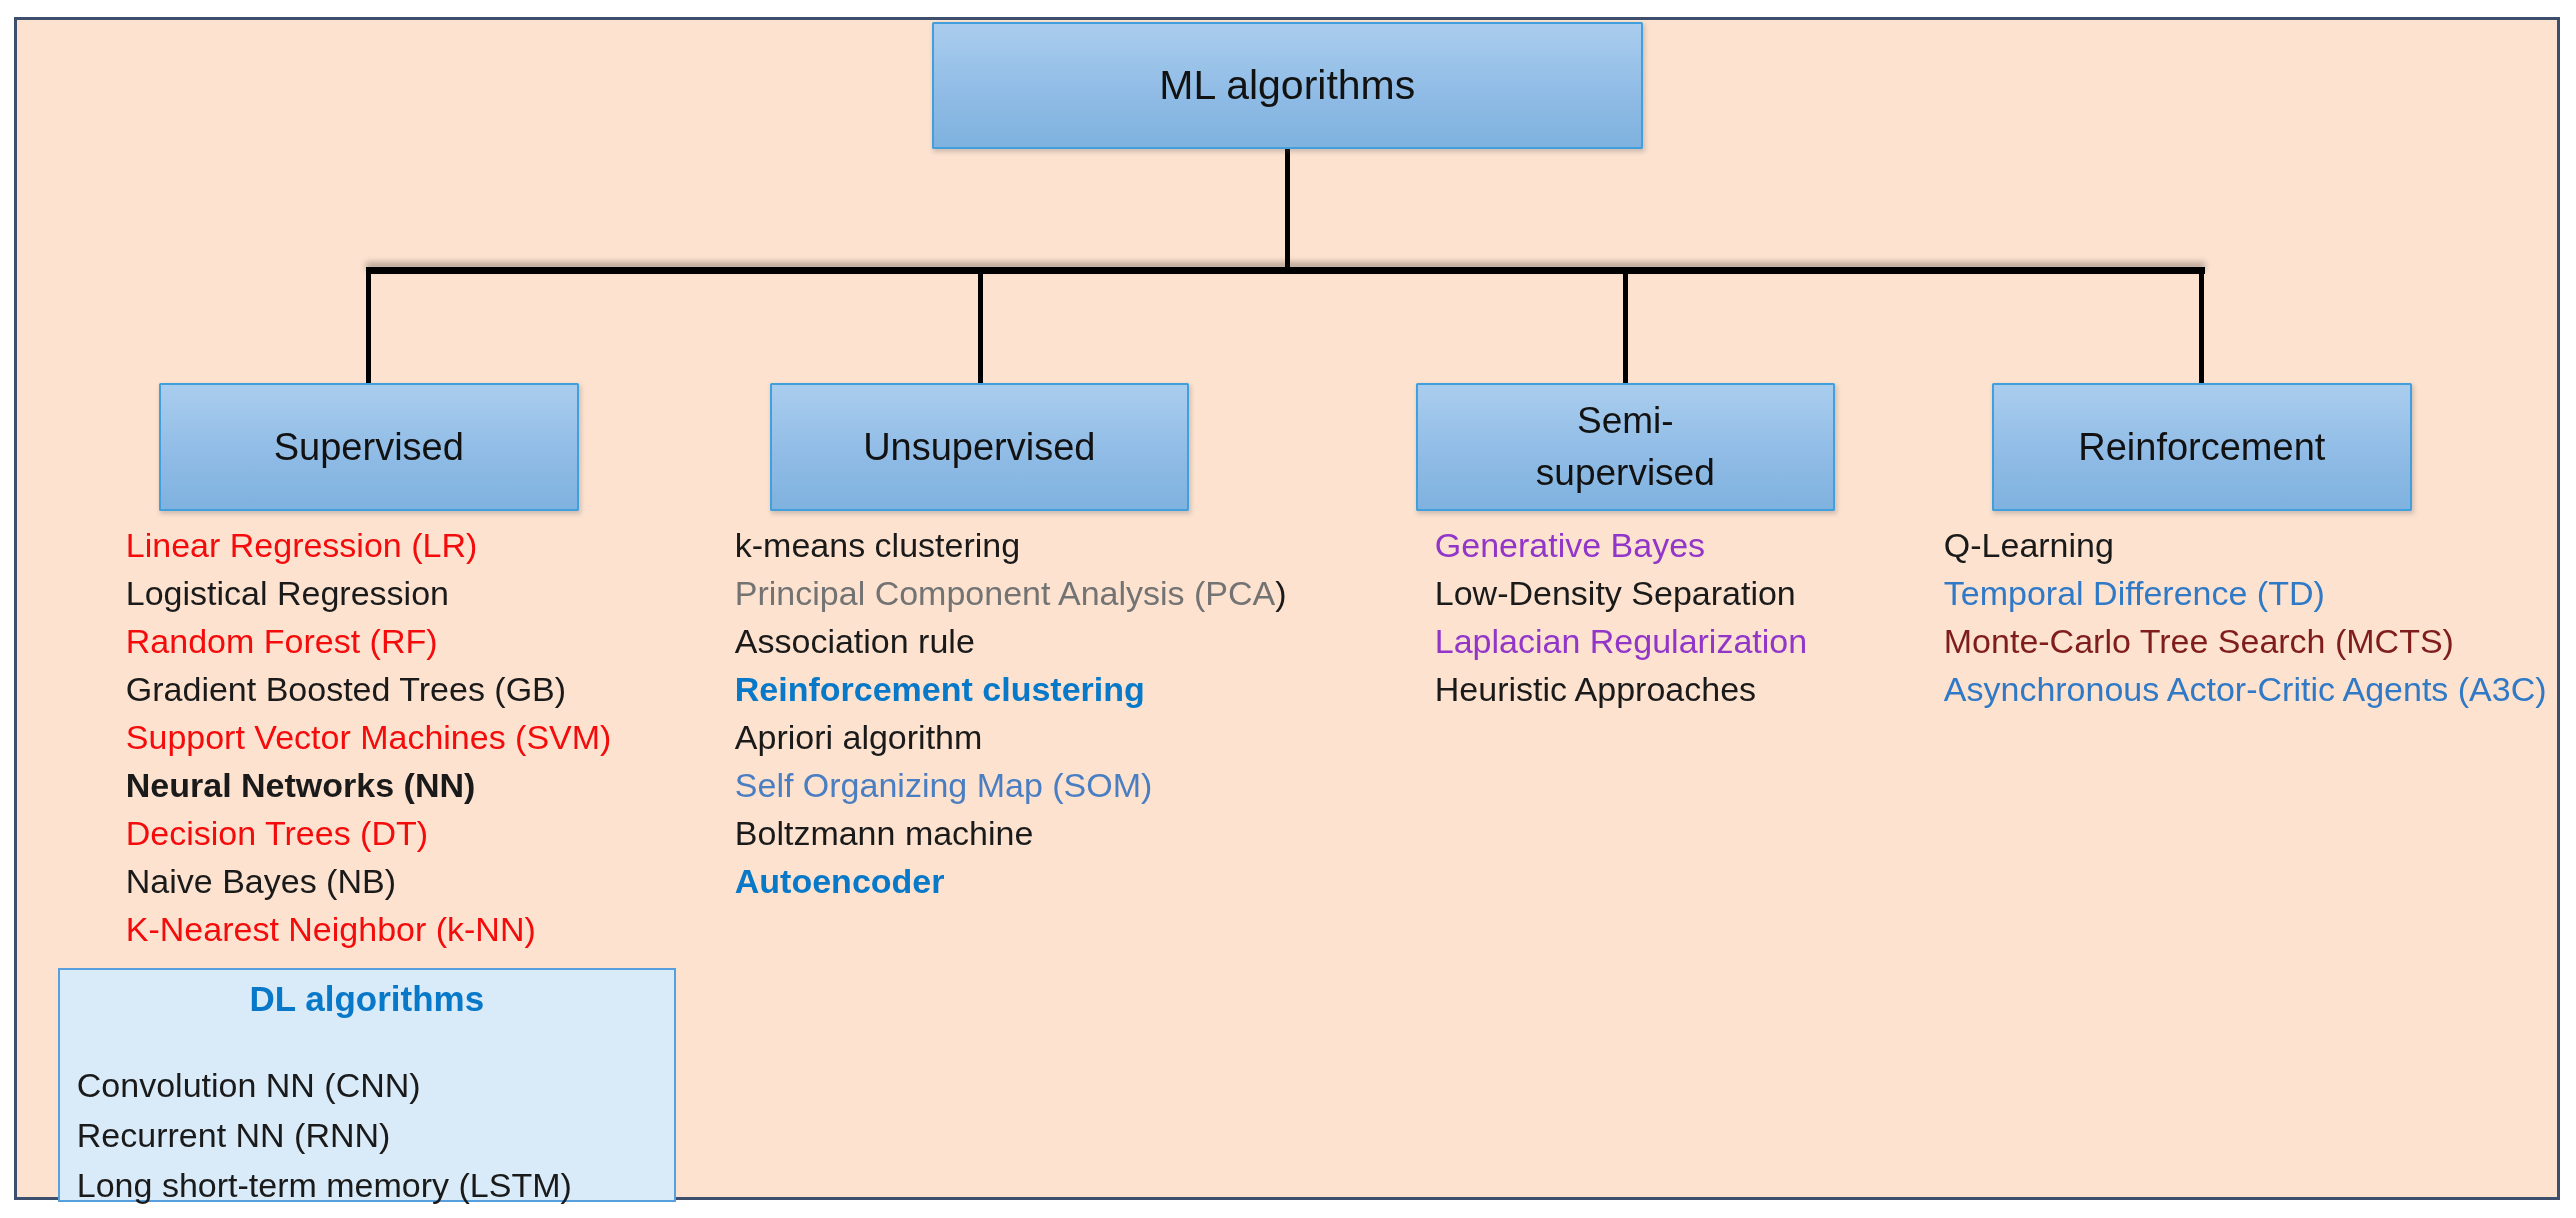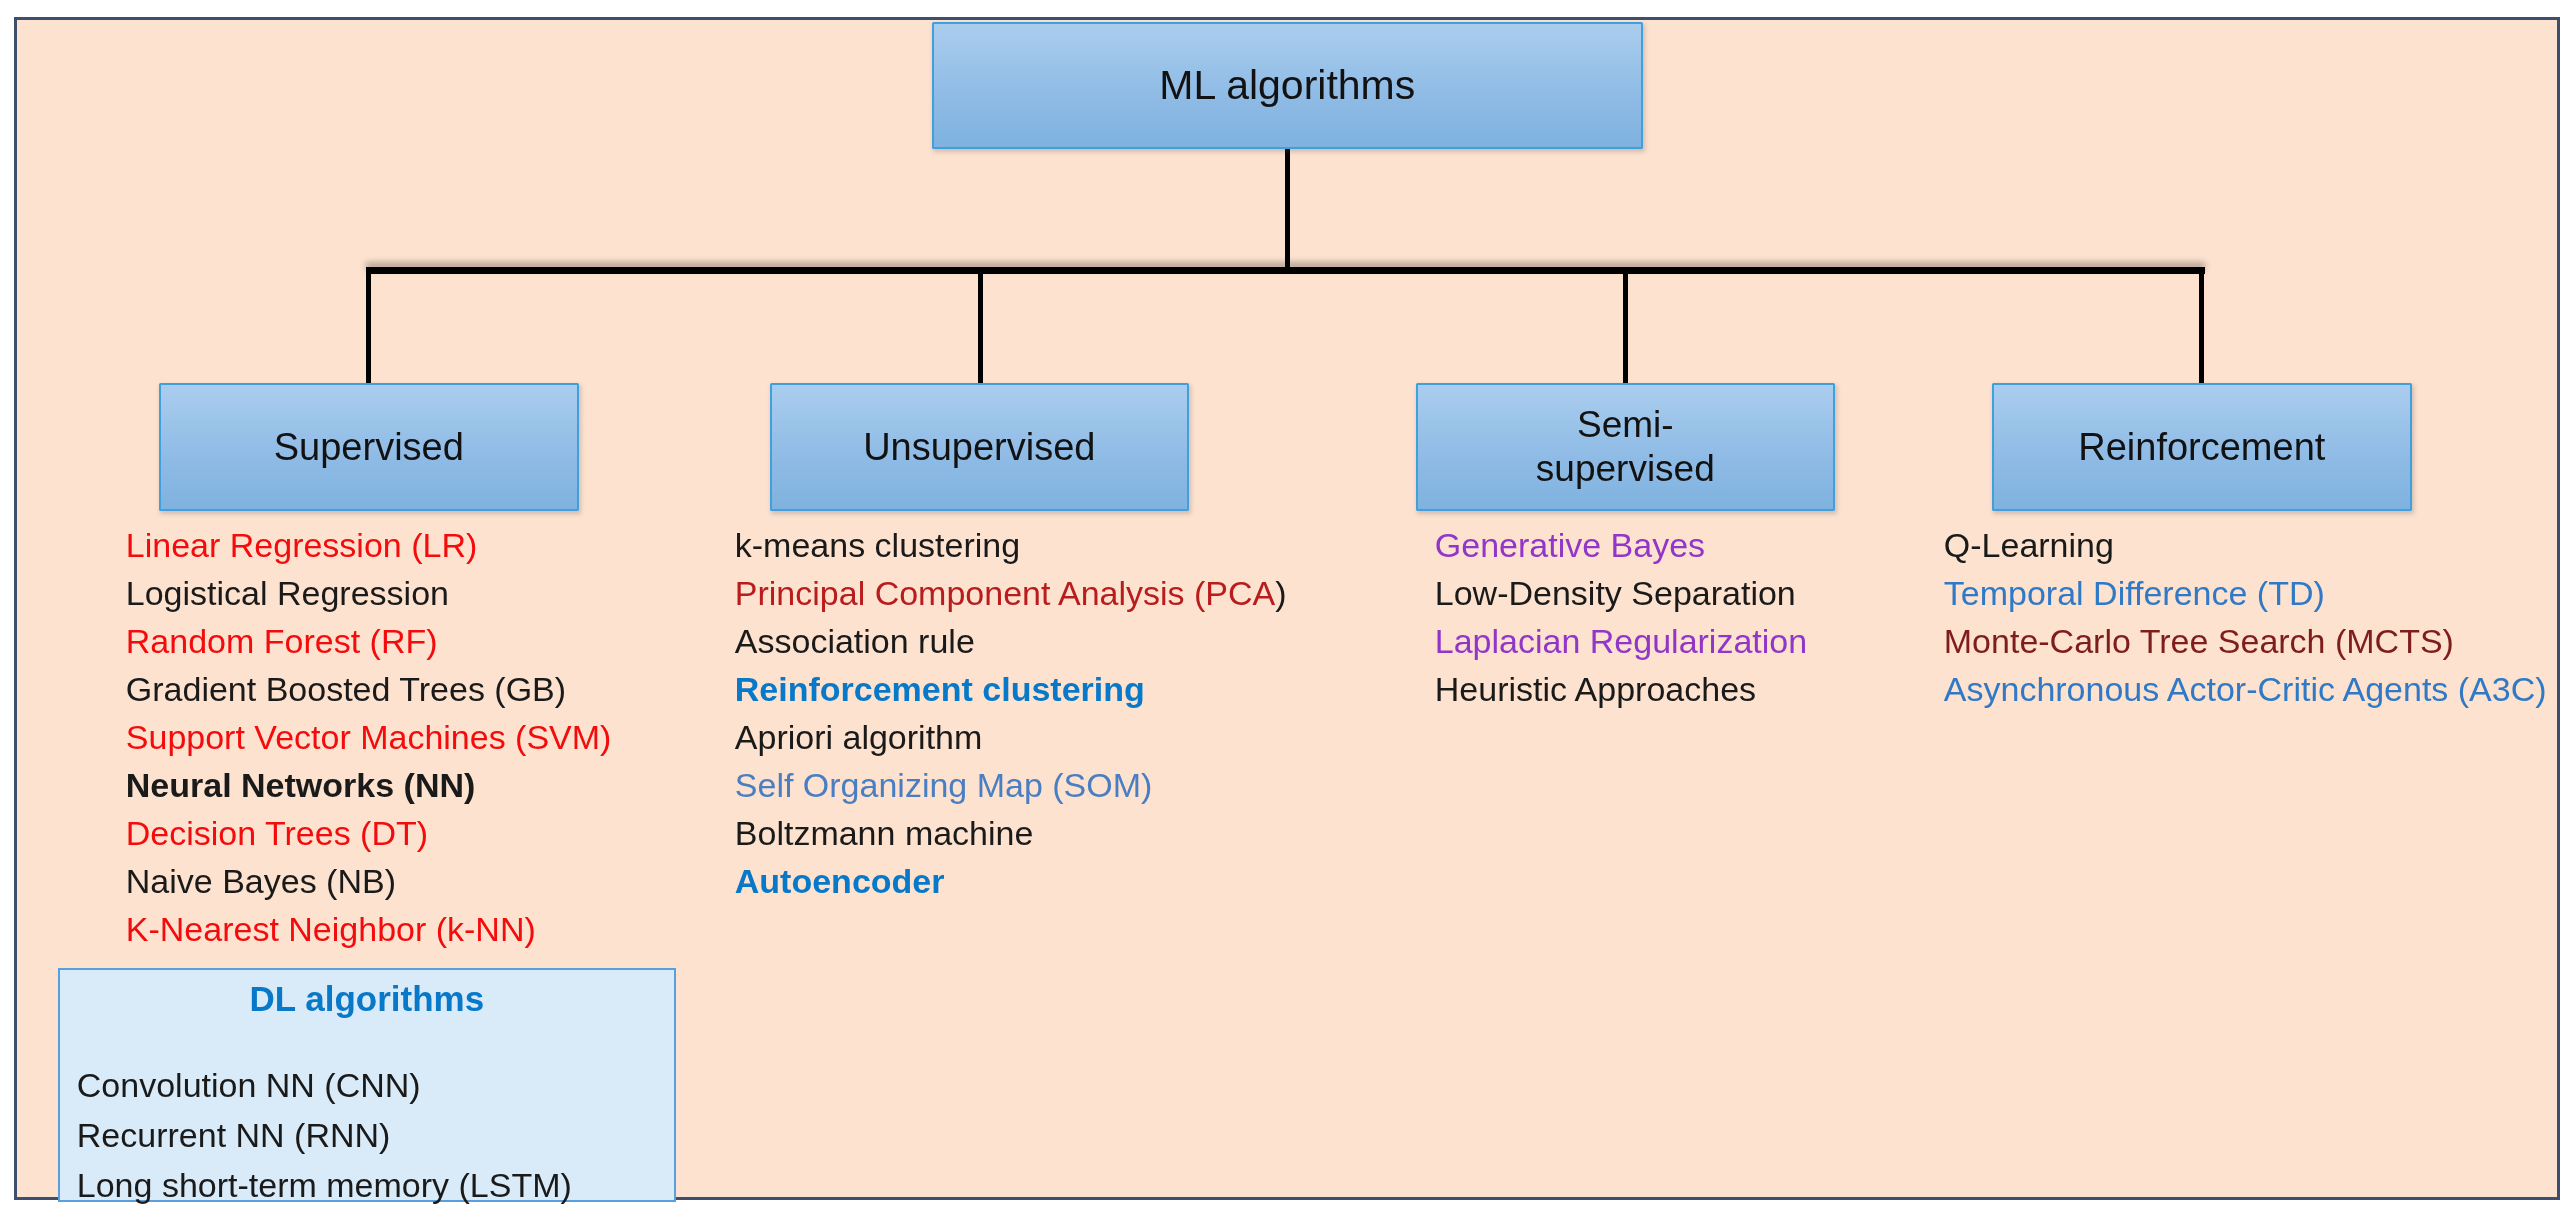--- a/index.html
+++ b/index.html
@@ -38,21 +38,21 @@
     align-items: center;
     justify-content: center;
     color: #121212;
     box-shadow: 1.5px 2.3px 4.6px rgba(80,80,90,0.25);
     z-index: 3;
   }
   #ml-box   { left: 915px; top: 1.5px;    width: 711px; height: 127px; font-size: 41px; }
   .cat-box  { top: 363px; height: 128px; font-size: 38px; }
   #cat-0 { left: 142px;  width: 420px; }
   #cat-1 { left: 753px;  width: 419px; }
-  #cat-2 { left: 1399px; width: 419px; font-size: 37px; line-height: 44px; text-align: center; white-space: pre-line; }
+  #cat-2 { left: 1399px; width: 419px; font-size: 37px; line-height: 52px; text-align: center; white-space: pre-line; }
   #cat-3 { left: 1975px; width: 420px; }
 
   .line { position: absolute; background: #000000; z-index: 2; }
   #stem   { left: 1268px; top: 128px; width: 5.3px;    height: 120px; }
   #hbar   { left: 349px;  top: 247px; width: 1839px; height: 6.9px; box-shadow: 0 -4.6px 6.1px rgba(0,0,0,0.30); }
   .drop   { top: 253px; width: 5.3px; height: 111px; }
   #drop-0 { left: 349px; }
   #drop-1 { left: 961px; }
   #drop-2 { left: 1606px; }
   #drop-3 { left: 2182px; }
@@ -134,21 +134,21 @@
         <div class="item"><span style="color: rgb(244, 11, 11);">Random Forest (RF)</span></div>
         <div class="item"><span style="color: rgb(26, 26, 26);">Gradient Boosted Trees (GB)</span></div>
         <div class="item"><span style="color: rgb(244, 11, 11);">Support Vector Machines (SVM)</span></div>
         <div class="item"><span style="color: rgb(26, 26, 26); font-weight: bold;">Neural Networks (NN)</span></div>
         <div class="item"><span style="color: rgb(244, 11, 11);">Decision Trees (DT)</span></div>
         <div class="item"><span style="color: rgb(26, 26, 26);">Naive Bayes (NB)</span></div>
         <div class="item"><span style="color: rgb(244, 11, 11);">K-Nearest Neighbor (k-NN)</span></div>
       </div>
     <div class="algo-list" id="list-1">
         <div class="item"><span style="color: rgb(26, 26, 26);">k-means clustering</span></div>
-        <div class="item"><span style="color: #b91c1c;">Principal Component Analysis (PCA</span><span style="color: rgb(26, 26, 26);">)</span></div>
+        <div class="item"><span style="color: #737373;">Principal Component Analysis (PCA</span><span style="color: rgb(26, 26, 26);">)</span></div>
         <div class="item"><span style="color: rgb(26, 26, 26);">Association rule</span></div>
         <div class="item"><span style="color: rgb(8, 120, 200); font-weight: 700;">Reinforcement clustering</span></div>
         <div class="item"><span style="color: rgb(26, 26, 26);">Apriori algorithm</span></div>
         <div class="item"><span style="color: rgb(74, 126, 194);">Self Organizing Map (SOM)</span></div>
         <div class="item"><span style="color: rgb(26, 26, 26);">Boltzmann machine</span></div>
         <div class="item"><span style="color: rgb(8, 120, 200); font-weight: 700;">Autoencoder</span></div>
       </div>
     <div class="algo-list" id="list-2">
         <div class="item"><span style="color: rgb(145, 54, 201);">Generative Bayes</span></div>
         <div class="item"><span style="color: rgb(26, 26, 26);">Low-Density Separation</span></div>

